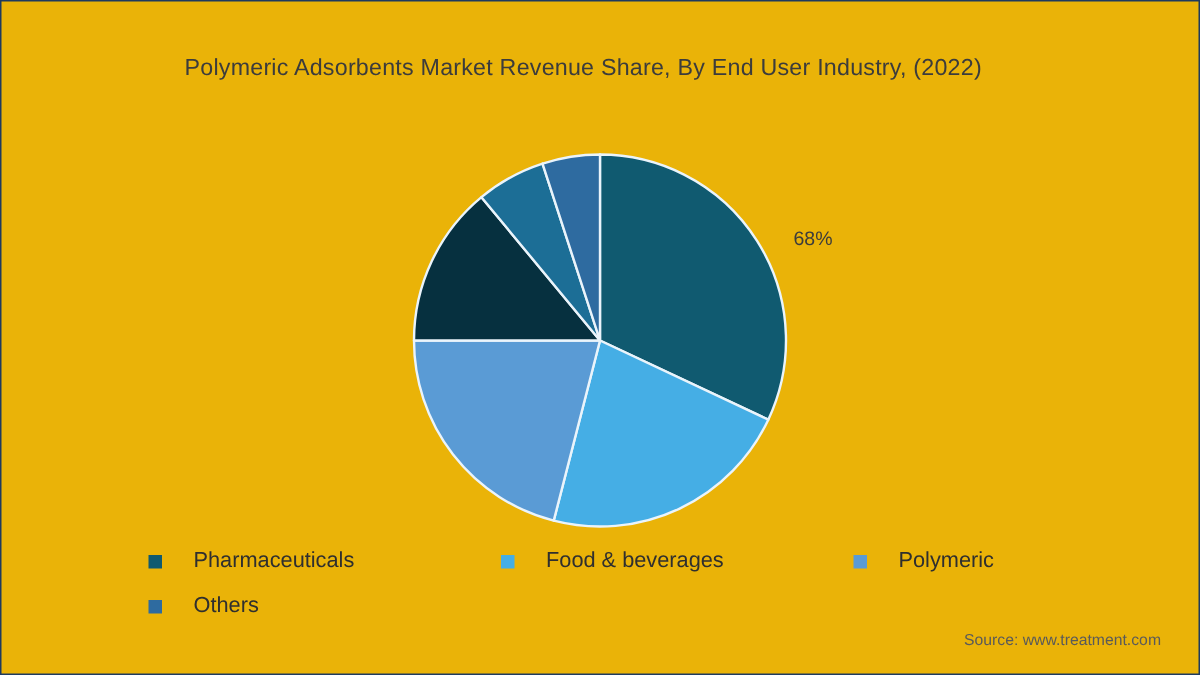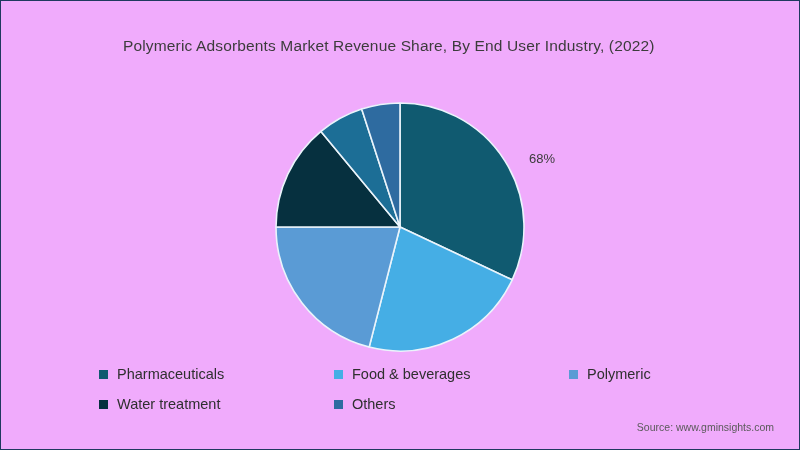--- a/index.html
+++ b/index.html
@@ -9,21 +9,21 @@
     background: #ffffff;
   }
   body {
     font-family: "Liberation Sans", sans-serif;
   }
   #chart-card {
     position: relative;
     width: 800px;
     height: 450px;
     box-sizing: border-box;
-    background: #f0abfc;
+    background: #eab308;
     border: 1px solid #1f3a5f;
     overflow: hidden;
   }
   #chart-title {
     position: absolute;
     left: 122px;
     top: 36px;
     font-size: 15.5px;
     color: #3c3c3c;
     letter-spacing: 0.15px;
@@ -61,21 +61,21 @@
     top: 358px;
     width: 560px;
     display: grid;
     grid-template-columns: 235px 235px auto;
     grid-auto-rows: 30px;
     align-items: center;
   }
   .legend-item {
     display: flex;
     align-items: center;
-    gap: 9px;
+    gap: 21px;
     white-space: nowrap;
   }
   .legend-swatch {
     width: 9px;
     height: 9px;
     flex: 0 0 auto;
     display: inline-block;
   }
   .legend-label {
     font-size: 14.5px;
@@ -120,24 +120,20 @@
       </div>
       <div class="legend-item">
         <span class="legend-swatch" style="background: rgb(69, 174, 229);"></span>
         <span class="legend-label">Food &amp; beverages</span>
       </div>
       <div class="legend-item">
         <span class="legend-swatch" style="background: rgb(90, 155, 213);"></span>
         <span class="legend-label">Polymeric</span>
       </div>
       <div class="legend-item">
-        <span class="legend-swatch" style="background: rgb(6, 48, 63);"></span>
-        <span class="legend-label">Water treatment</span>
-      </div>
-      <div class="legend-item">
         <span class="legend-swatch" style="background: rgb(46, 107, 160);"></span>
         <span class="legend-label">Others</span>
       </div>
     </div>
 
-  <div id="source-note">Source: www.gminsights.com</div>
+  <div id="source-note">Source: www.treatment.com</div>
 
 </div>
 
 </body></html>

